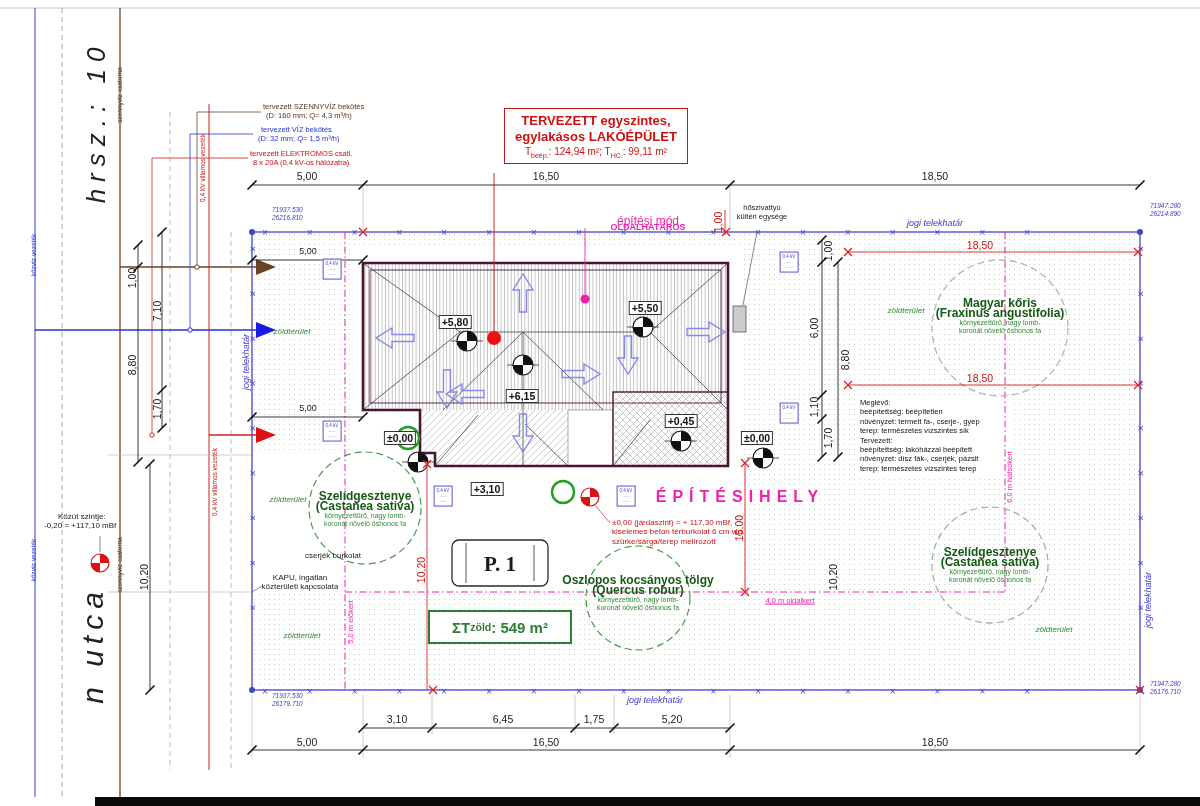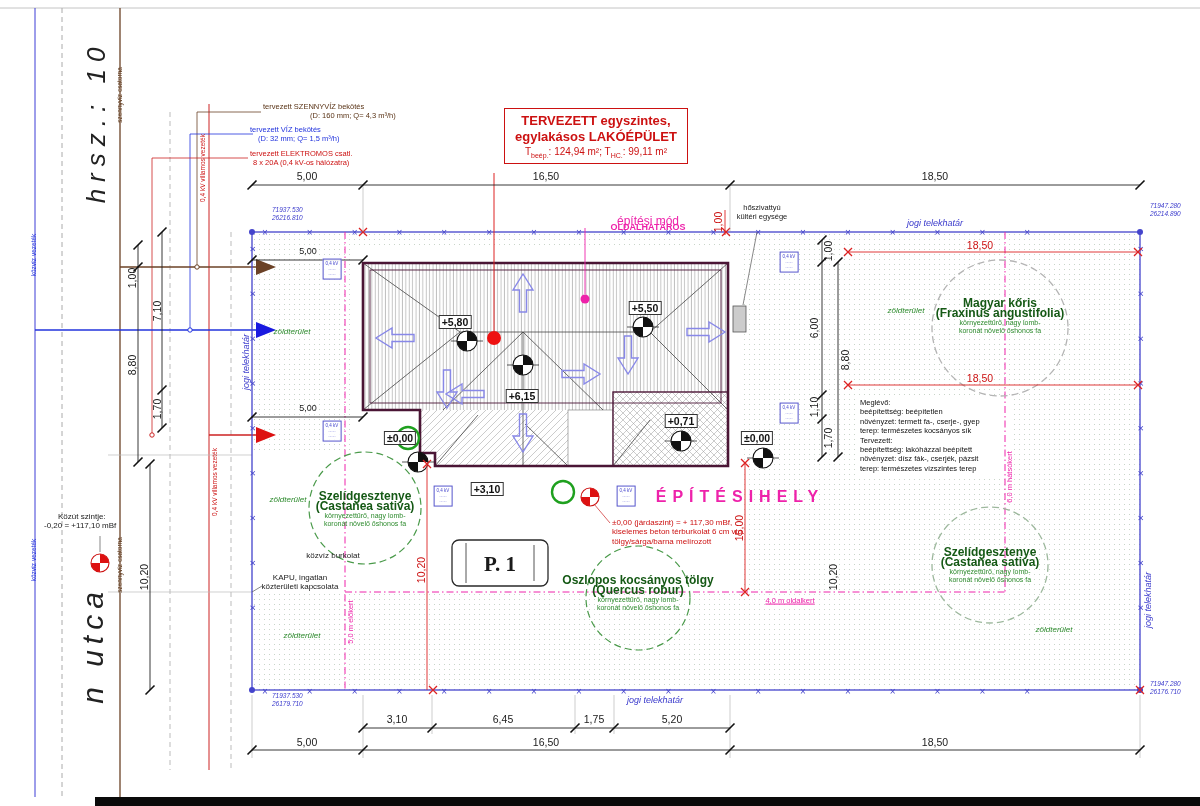--- a/index.html
+++ b/index.html
@@ -263,22 +263,22 @@
   <div class="L rot it" style="left:96px;top:122px;font-size:26px;letter-spacing:7px;color:#222;">hrsz.: 10</div>
   <div class="L rot it" style="left:93px;top:645px;font-size:30px;letter-spacing:6px;color:#222;">n utca</div>
   <div class="L rot s65 brn" style="left:120px;top:95px;">szennyvíz csatorna</div>
   <div class="L rot s65 brn" style="left:120px;top:565px;">szennyvíz csatorna</div>
   <div class="L rot s65 wat" style="left:34px;top:255px;">közvíz vezeték</div>
   <div class="L rot s65 wat" style="left:34px;top:560px;">közvíz vezeték</div>
   <div class="L rot s65 red" style="left:203px;top:168px;">0,4 kV villamos vezeték</div>
   <div class="L rot s65 red" style="left:215px;top:482px;">0,4 kV villamos vezeték</div>
 
   <div class="L s75 brn" style="left:263px;top:103px;">tervezett SZENNYVÍZ bekötés</div>
-  <div class="L s75 brn" style="left:266px;top:112px;margin-left:44px;">(D: 160 mm; Q= 4,3 m³/h)</div>
-  <div class="L s75 wat" style="left:250px;top:126px;text-align:right;">tervezett VÍZ bekötés</div>
+  <div class="L s75 brn" style="left:266px;top:112px;">(D: 160 mm; Q= 4,3 m³/h)</div>
+  <div class="L s75 wat" style="left:261px;top:126px;text-align:right;">tervezett VÍZ bekötés</div>
   <div class="L s75 wat" style="left:258px;top:135px;">(D: 32 mm; Q= 1,5 m³/h)</div>
   <div class="L s75 red" style="left:250px;top:150px;">tervezett ELEKTROMOS csatl.</div>
   <div class="L s75 red" style="left:253px;top:159px;">8 x 20A (0,4 kV-os hálózatra)</div>
 
   <div id="titlebox">
     <div class="t1">TERVEZETT egyszintes,</div>
     <div class="t1">egylakásos LAKÓÉPÜLET</div>
     <div class="t2"><span>T</span><sub>beép.</sub><span>: 124,94 m²; </span><span>T</span><sub>HC.</sub><span>: 99,11 m²</span></div>
   </div>
 
@@ -338,36 +338,36 @@
   <div class="L ctr dim red" style="left:980px;top:378px;">18,50</div>
   <div class="L rot dim red" style="left:421px;top:570px;">10,20</div>
   <div class="L rot dim red" style="left:739px;top:528px;">15,00</div>
   <div class="L rot dim red" style="left:718px;top:222px;">1,00</div>
   <div class="L ctr s9" style="left:308px;top:251px;">5,00</div>
   <div class="L ctr s9" style="left:308px;top:408px;">5,00</div>
 
   <div class="lvl" style="left:455px;top:322px;">+5,80</div>
   <div class="lvl" style="left:645px;top:308px;">+5,50</div>
   <div class="lvl" style="left:522px;top:396px;">+6,15</div>
-  <div class="lvl" style="left:681px;top:421px;">+0,71</div>
+  <div class="lvl" style="left:681px;top:421px;">+0,45</div>
   <div class="lvl" style="left:400px;top:438px;">±0,00</div>
   <div class="lvl" style="left:757px;top:438px;">±0,00</div>
   <div class="lvl" style="left:487px;top:489px;">+3,10</div>
 
   <div class="L red" style="left:612px;top:518px;">
     <div>±0,00 (járdaszint) = + 117,30 mBf,</div>
       <div>kiselemes beton térburkolat 6 cm vtg.</div>
-      <div>tölgy/sárga/barna melírozott</div>
+      <div>szürke/sárga/terep melírozott</div>
   </div>
 
   <div class="notes">
     <div>Meglévő:</div>
       <div>beépítettség: beépítetlen</div>
     <div>növényzet: termett fa-, cserje-, gyep</div>
-      <div>terep: természetes kocsányos sík</div>
+      <div>terep: természetes vízszintes sík</div>
     <div>Tervezett:</div>
       <div>beépítettség: lakóházzal beépített</div>
     <div>növényzet: dísz fák-, cserjék, pázsit</div>
       <div>terep: természetes vízszintes terep</div>
   </div>
 
   <div class="L ctr b dgrn s85" style="left:365px;top:496px;">Szelídgesztenye</div>
   <div class="L ctr b dgrn s85" style="left:365px;top:506px;">(Castanea sativa)</div>
   <div class="L ctr grn s7" style="left:365px;top:516px;">környezettűrő, nagy lomb-</div>
   <div class="L ctr grn s7" style="left:365px;top:524px;">koronát növelő őshonos fa</div>
@@ -383,27 +383,32 @@
   <div class="L ctr b dgrn s85" style="left:990px;top:562px;">(Castanea sativa)</div>
   <div class="L ctr grn s7" style="left:990px;top:572px;">környezettűrő, nagy lomb-</div>
   <div class="L ctr grn s7" style="left:990px;top:580px;">koronát növelő őshonos fa</div>
 
   <div class="L ctr grn it" style="left:292px;top:332px;">zöldterület</div>
   <div class="L ctr grn it" style="left:288px;top:500px;">zöldterület</div>
   <div class="L ctr grn it" style="left:302px;top:636px;">zöldterület</div>
   <div class="L ctr grn it" style="left:906px;top:311px;">zöldterület</div>
   <div class="L ctr grn it" style="left:1054px;top:630px;">zöldterület</div>
 
-  <div class="L ctr" style="left:333px;top:556px;">közvíz burkolat</div>
+  <div class="L ctr" style="left:333px;top:556px;">cserjék burkolat</div>
   <div class="L ctr" style="left:300px;top:578px;">KAPU, ingatlan</div>
   <div class="L ctr" style="left:300px;top:587px;">közterületi kapcsolata</div>
   <div class="L" style="left:58px;top:512px;">Közút szintje:</div>
   <div class="L" style="left:44px;top:521px;">-0,20 = +117,10 mBf</div>
   <div class="L ctr b" style="left:500px;top:564px;font-family:'Liberation Serif',serif;font-size:21px;">P. 1</div>
 
+  <div id="greenbox">
+      <span>ΣT</span>
+      <sub>zöld</sub>
+      <span>: 549 m²</span>
+    </div>
 
   <div class="ub" style="left:332px;top:269px;">
       <div>0,4 kV</div>
       <div>·····</div>
       <div>·····</div>
     </div>
   <div class="ub" style="left:332px;top:431px;">
       <div>0,4 kV</div>
       <div>·····</div>
       <div>·····</div>

